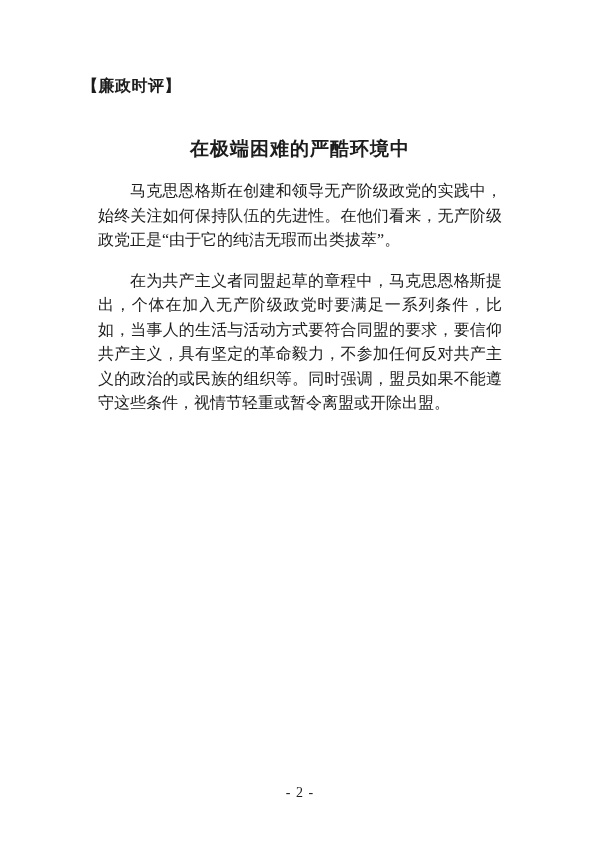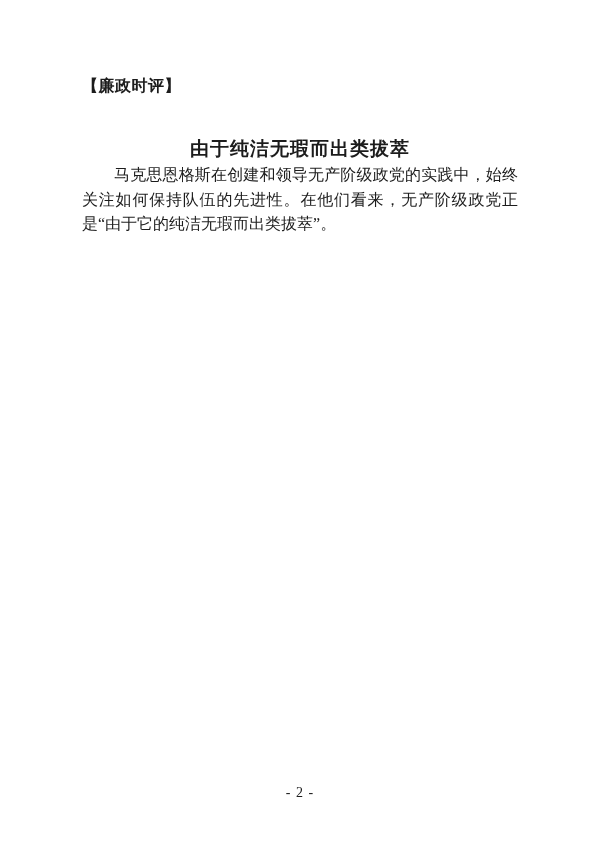--- a/index.html
+++ b/index.html
@@ -40,42 +40,43 @@
     position: absolute;
     left: 82px;
     right: 82px;
     top: 163px;
     font-size: 16px;
     line-height: 24.5px;
     text-align: justify;
     text-justify: inter-ideograph;
   }
   .doc-body p {
-    margin: 0;
+    margin: 16px;
     padding: 0;
     text-indent: 2em;
   }
   .doc-footer {
     position: absolute;
     left: 0;
     right: 0;
     top: 785px;
     text-align: center;
     font-size: 14px;
     letter-spacing: 1px;
   }
 </style>
 </head>
 <body>
 
 <div class="page">
 
   <div class="doc-header">【廉政时评】</div>
 
-  <h1 class="doc-title">由于纯洁无瑕而出类拔萃</h1>
+  <h1 class="doc-title">在极端困难的严酷环境中</h1>
 
   <div class="doc-body">
     <p>马克思恩格斯在创建和领导无产阶级政党的实践中，始终关注如何保持队伍的先进性。在他们看来，无产阶级政党正是“由于它的纯洁无瑕而出类拔萃”。</p>
+    <p>在为共产主义者同盟起草的章程中，马克思恩格斯提出，个体在加入无产阶级政党时要满足一系列条件，比如，当事人的生活与活动方式要符合同盟的要求，要信仰共产主义，具有坚定的革命毅力，不参加任何反对共产主义的政治的或民族的组织等。同时强调，盟员如果不能遵守这些条件，视情节轻重或暂令离盟或开除出盟。</p>
   </div>
 
   <div class="doc-footer">- 2 -</div>
 
 </div>
 
 </body></html>

